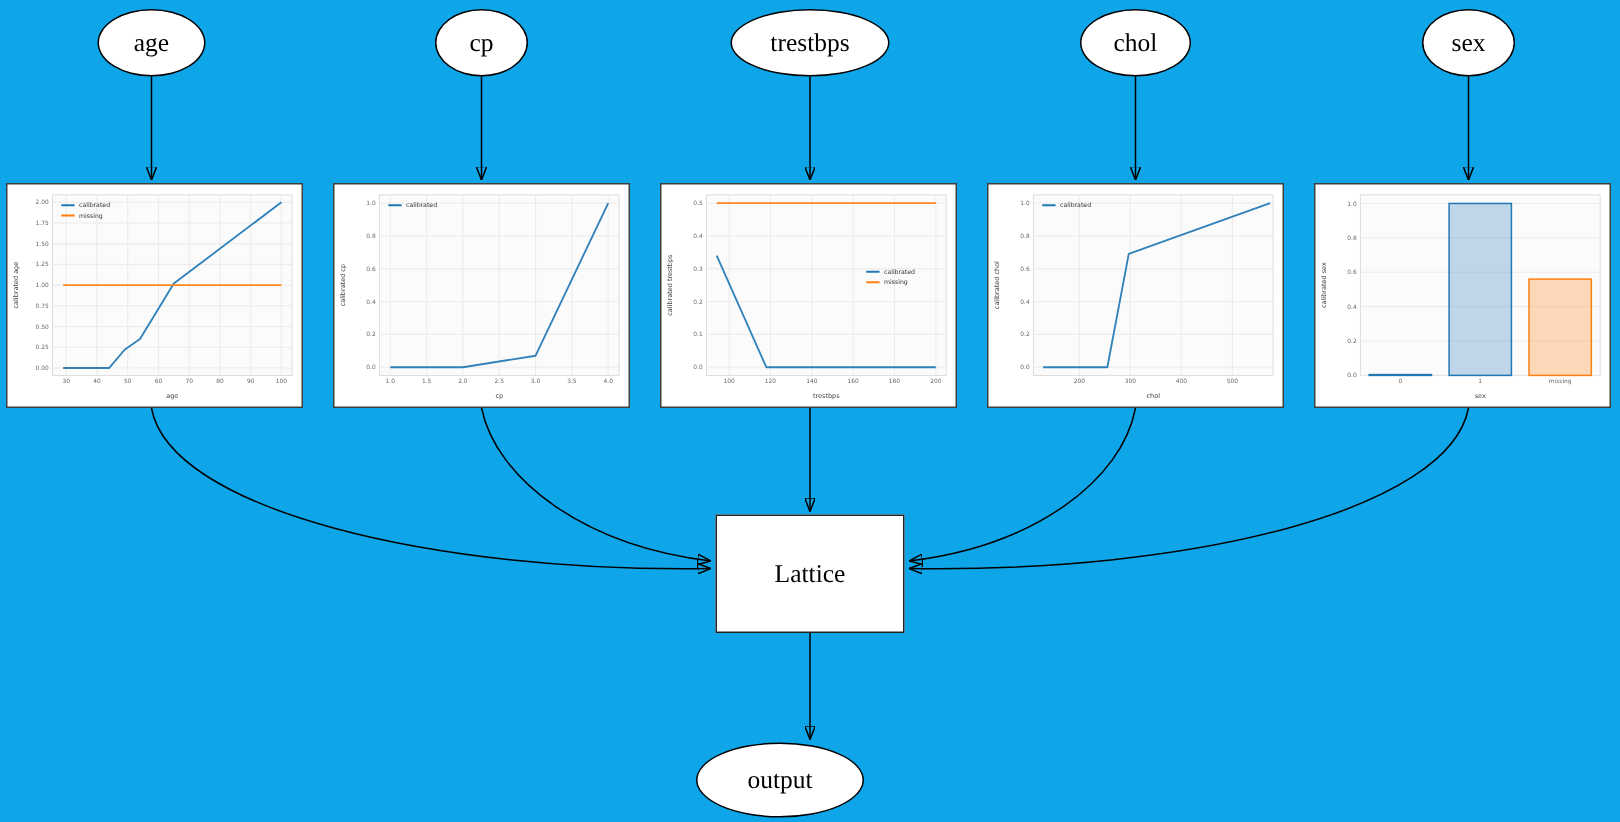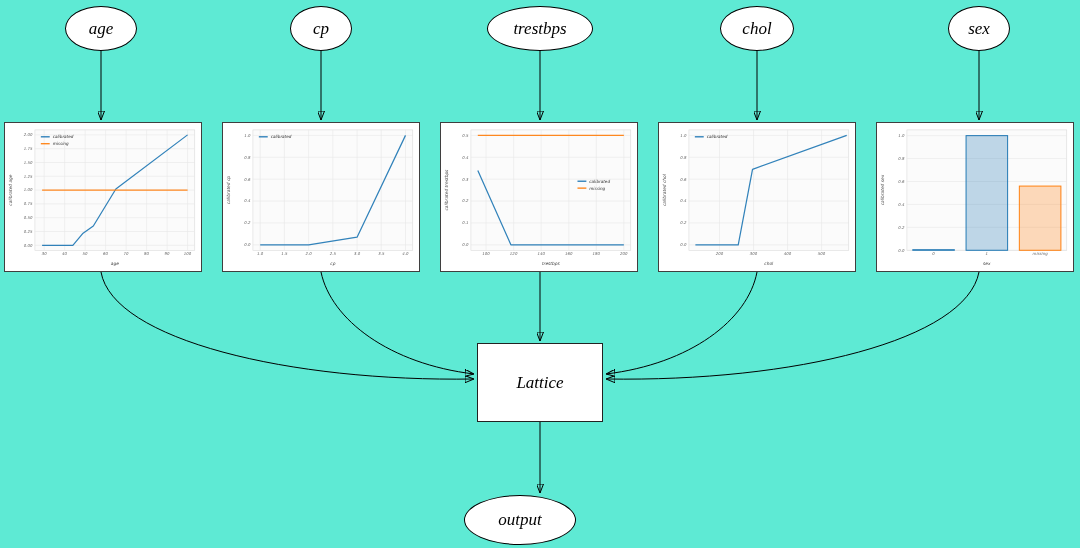--- a/index.html
+++ b/index.html
@@ -1,17 +1,17 @@
 <!DOCTYPE html>
 <html><head>
 <meta charset="utf-8">
 <style>
   html,body{margin:0;padding:0;background:#fff;}
-  .canvas{position:relative;width:1080px;height:548px;background:#5eead4;
-          font-family:"Liberation Serif",serif;overflow:hidden;font-style:italic;}
+  .canvas{position:relative;width:1080px;height:548px;background:#0ea5e9;
+          font-family:"Liberation Serif",serif;overflow:hidden;}
   .node-ellipse{position:absolute;border:1px solid #000;border-radius:50%;
           background:#fff;display:flex;align-items:center;justify-content:center;
           font-size:17px;color:#000;box-sizing:border-box;z-index:2;}
   .chart-frame{position:absolute;width:198px;height:150px;border:1px solid #3f3f3f;
           background:#fff;box-sizing:border-box;z-index:2;}
   svg.chart{width:100%;height:100%;display:block;font-family:"DejaVu Sans",sans-serif;}
   .lattice-box{position:absolute;left:477px;top:343px;width:126px;height:79px;
           border:1px solid #222;background:#fff;display:flex;align-items:center;
           justify-content:center;font-size:17px;box-sizing:border-box;z-index:2;}
   #edges{position:absolute;left:0;top:0;z-index:1;pointer-events:none;}

